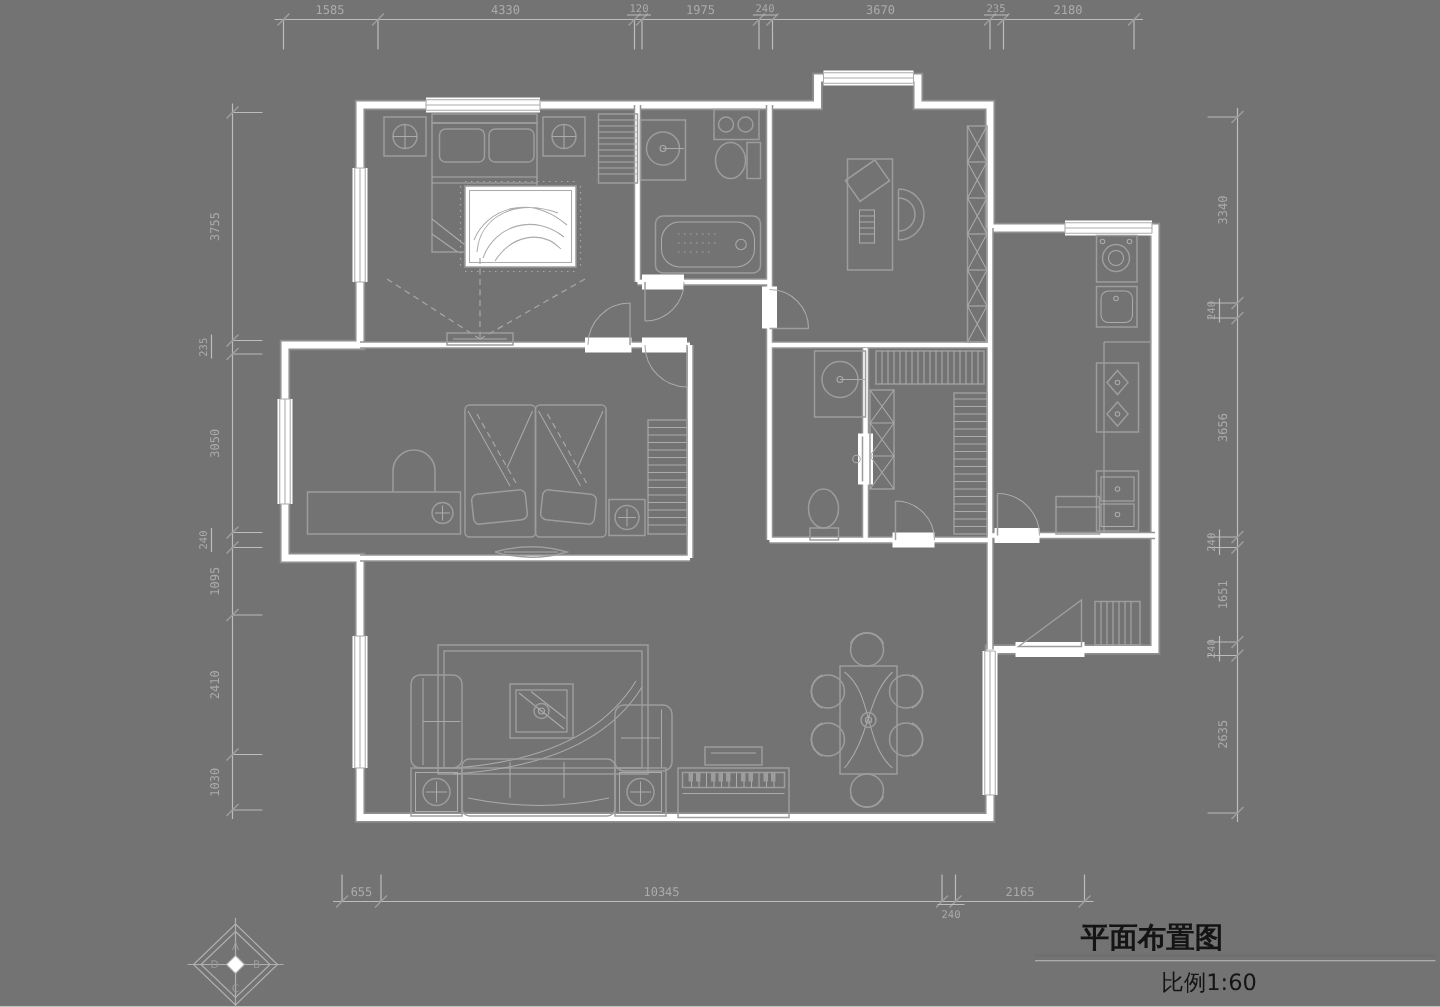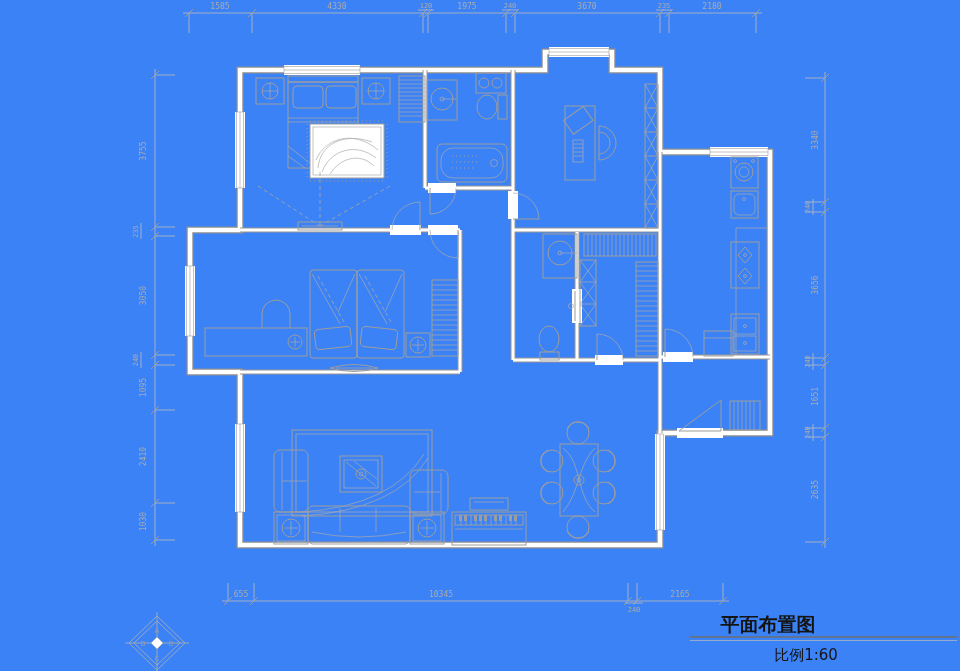--- a/index.html
+++ b/index.html
@@ -1,16 +1,16 @@
 <!DOCTYPE html>
 <html><head>
 <meta charset="utf-8">
 <style>
   html,body{margin:0;padding:0;background:#fff;}
-  .sheet{position:relative;width:960px;height:671px;background:#3b82f6;overflow:hidden;
+  .sheet{position:relative;width:960px;height:671px;background:#737373;overflow:hidden;
          font-family:"DejaVu Sans",sans-serif;}
   svg{display:block;position:absolute;left:0;top:0;}
   
   .w  {stroke:#8f8f8f;stroke-width:7;fill:none;}
   .wi {stroke:#ffffff;stroke-width:4.6;fill:none;}
   .iw {stroke:#949494;stroke-width:5;fill:none;}
   .iwi{stroke:#ffffff;stroke-width:3;fill:none;}
   
   .f  {stroke:#9d9d9d;stroke-width:1;fill:none;}
   .f2 {stroke:#ababab;stroke-width:.7;fill:none;}

